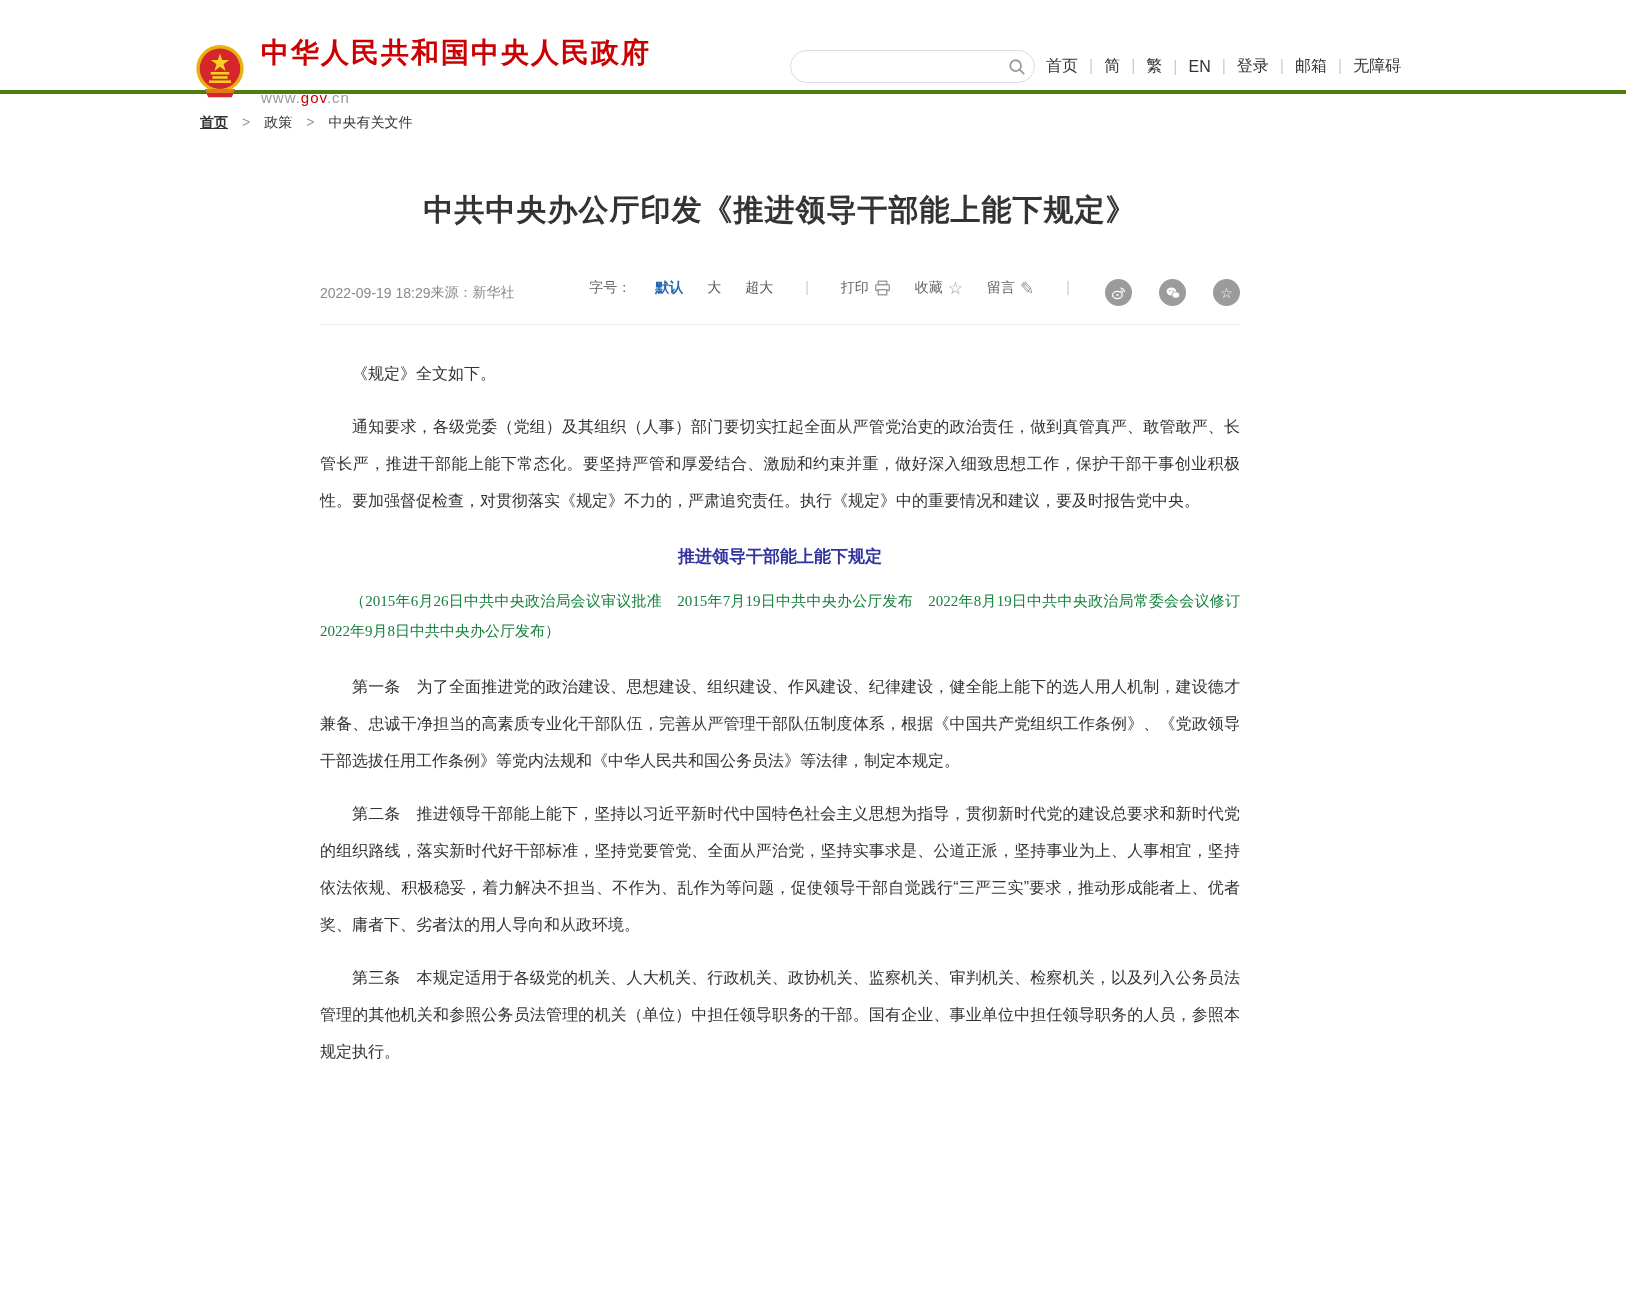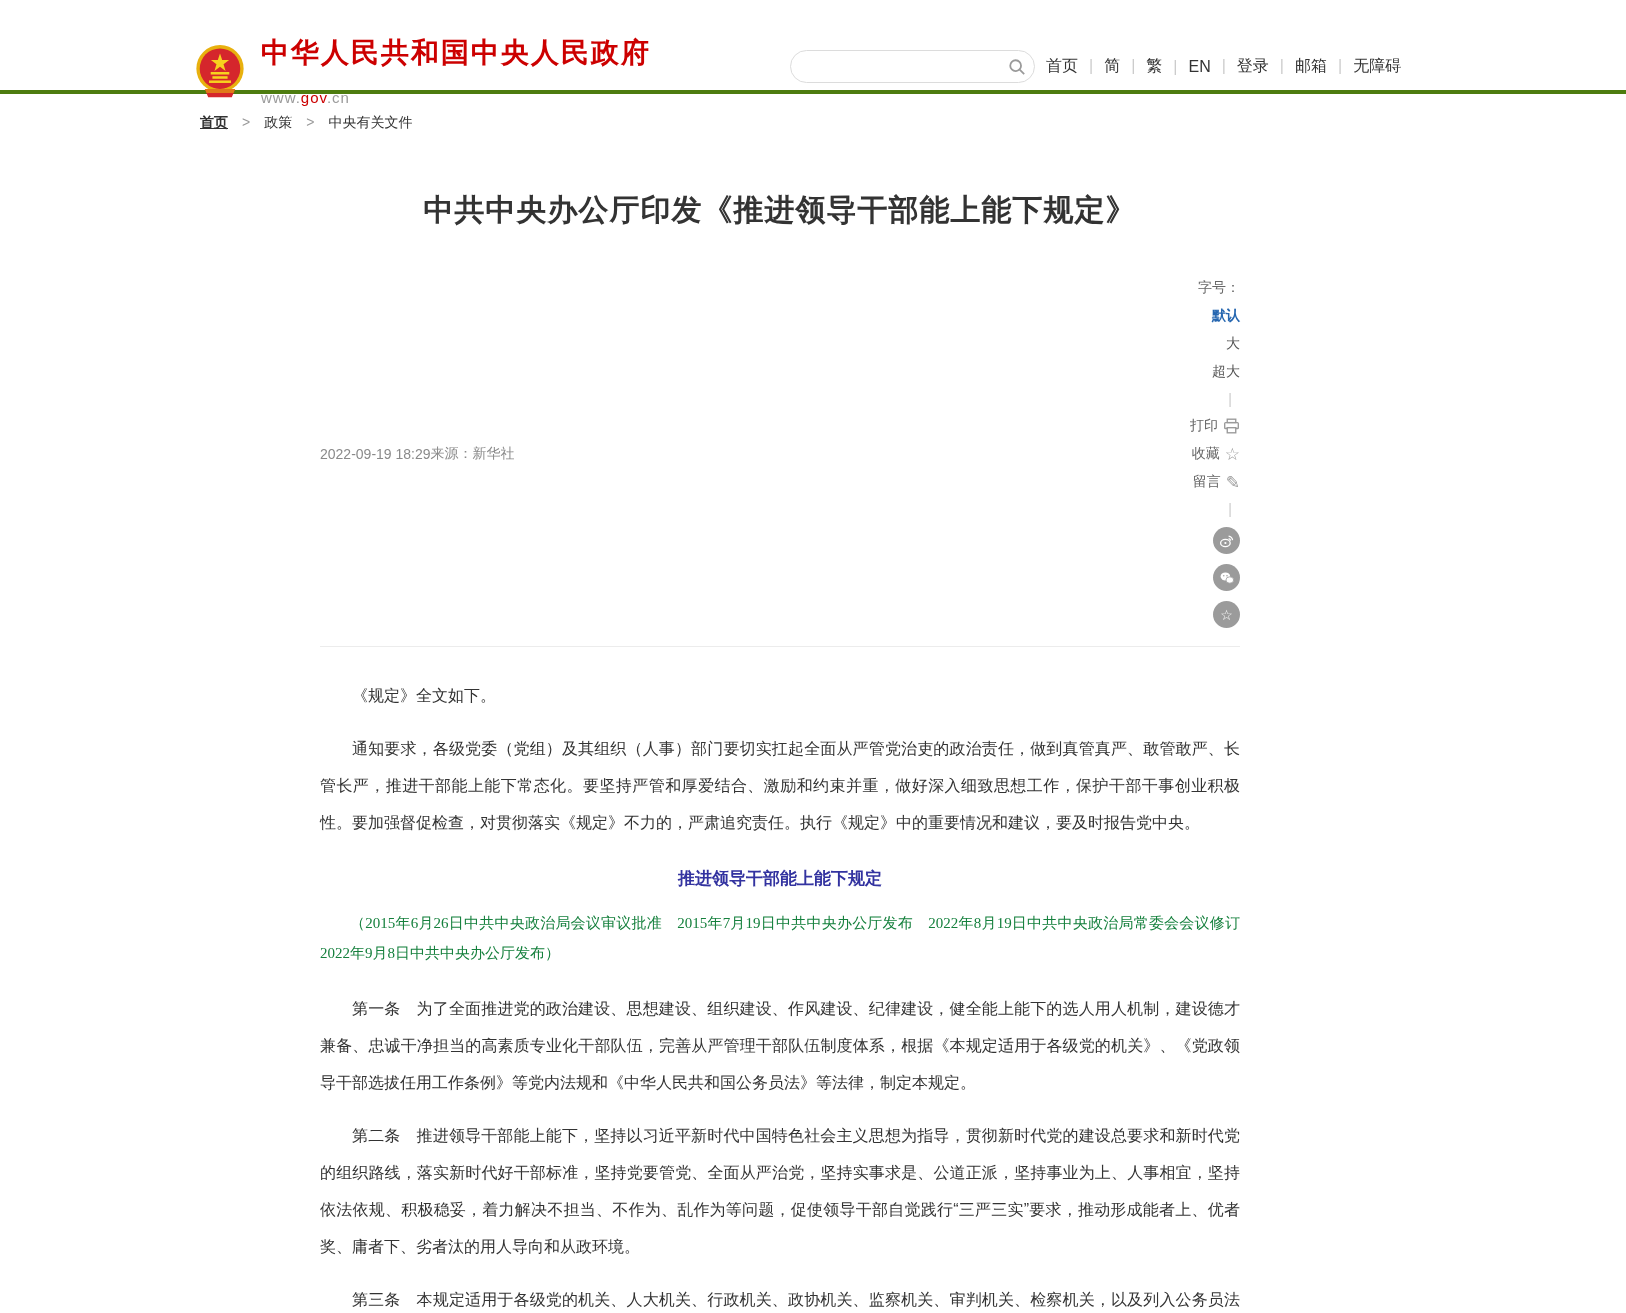--- a/index.html
+++ b/index.html
@@ -32,21 +32,21 @@
   .breadcrumb a + a::before { content:"\003E"; color:#999; margin:0 14px; font-weight:400;
     text-decoration:none; display:inline-block; }
 
   
   .article { width:920px; margin:58px 0 0 320px; }
   .art-title { text-align:center; font-size:30px; font-weight:600; color:#333; letter-spacing:1px; }
   .meta-row { display:flex; justify-content:space-between; align-items:center;
     margin-top:48px; padding-bottom:18px; border-bottom:1px solid #ececec;
     font-size:14px; color:#8a8a8a; }
   .meta-left { display:flex; align-items:center; }
-  .meta-right { display:flex; align-items:flex-end; gap:10px; color:#666;flex-direction:column; }
+  .meta-right { display:flex; align-items:flex-start; gap:24px; color:#666; }
   .fs-label { color:#666; }
   .fs-default { color:#2566b0; font-weight:700; text-decoration:none; }
   .fs-opt { color:#555; text-decoration:none; }
   .v-div { color:#ccc; margin:0 8px; }
   .tool { display:flex; align-items:center; gap:5px; color:#666; text-decoration:none; }
   .tool .glyph { color:#9a9a9a; font-size:17px; line-height:1; }
   .share-circle { width:27px; height:27px; border-radius:50%; background:#9b9b9b;
     display:flex; align-items:center; justify-content:center; margin-left:3px; cursor:pointer; }
   .share-circle span { color:#fff; font-size:14px; line-height:1; }
 
@@ -161,18 +161,18 @@
     </div>
   </div>
 
   <div class="body-text">
     <p class="para">《规定》全文如下。</p>
     <p class="para">通知要求，各级党委（党组）及其组织（人事）部门要切实扛起全面从严管党治吏的政治责任，做到真管真严、敢管敢严、长管长严，推进干部能上能下常态化。要坚持严管和厚爱结合、激励和约束并重，做好深入细致思想工作，保护干部干事创业积极性。要加强督促检查，对贯彻落实《规定》不力的，严肃追究责任。执行《规定》中的重要情况和建议，要及时报告党中央。</p>
 
     <h2 class="doc-title">推进领导干部能上能下规定</h2>
     <p class="doc-meta">（2015年6月26日中共中央政治局会议审议批准　2015年7月19日中共中央办公厅发布　2022年8月19日中共中央政治局常委会会议修订　2022年9月8日中共中央办公厅发布）</p>
 
-    <p class="para">第一条　为了全面推进党的政治建设、思想建设、组织建设、作风建设、纪律建设，健全能上能下的选人用人机制，建设德才兼备、忠诚干净担当的高素质专业化干部队伍，完善从严管理干部队伍制度体系，根据《本规定适用于各级党的机关》、《党政领导干部选拔任用工作条例》等党内法规和《中华人民共和国公务员法》等法律，制定本规定。</p>
+    <p class="para">第一条　为了全面推进党的政治建设、思想建设、组织建设、作风建设、纪律建设，健全能上能下的选人用人机制，建设德才兼备、忠诚干净担当的高素质专业化干部队伍，完善从严管理干部队伍制度体系，根据《中国共产党组织工作条例》、《党政领导干部选拔任用工作条例》等党内法规和《中华人民共和国公务员法》等法律，制定本规定。</p>
     <p class="para">第二条　推进领导干部能上能下，坚持以习近平新时代中国特色社会主义思想为指导，贯彻新时代党的建设总要求和新时代党的组织路线，落实新时代好干部标准，坚持党要管党、全面从严治党，坚持实事求是、公道正派，坚持事业为上、人事相宜，坚持依法依规、积极稳妥，着力解决不担当、不作为、乱作为等问题，促使领导干部自觉践行“三严三实”要求，推动形成能者上、优者奖、庸者下、劣者汰的用人导向和从政环境。</p>
     <p class="para">第三条　本规定适用于各级党的机关、人大机关、行政机关、政协机关、监察机关、审判机关、检察机关，以及列入公务员法管理的其他机关和参照公务员法管理的机关（单位）中担任领导职务的干部。国有企业、事业单位中担任领导职务的人员，参照本规定执行。</p>
 
   </div>
 </div>
 
 </body></html>

